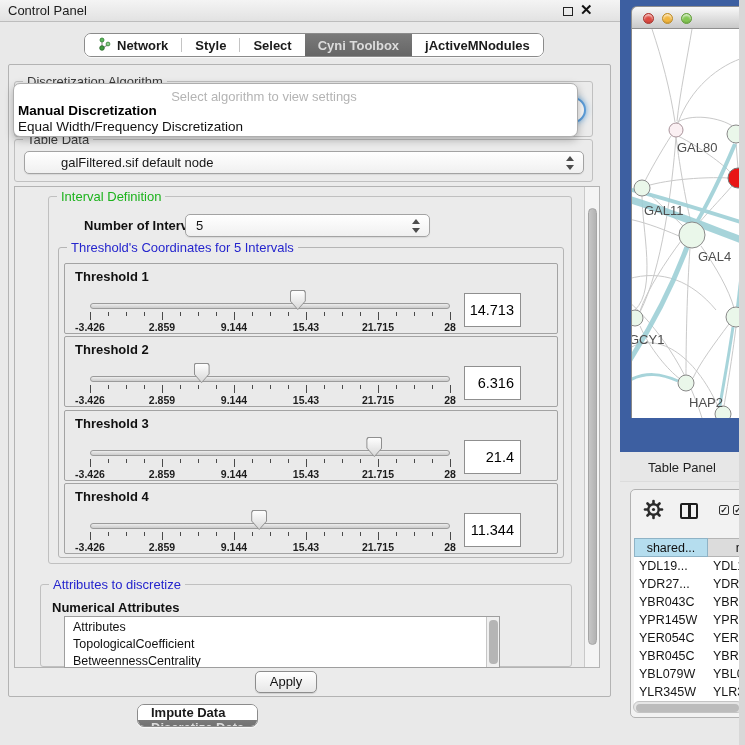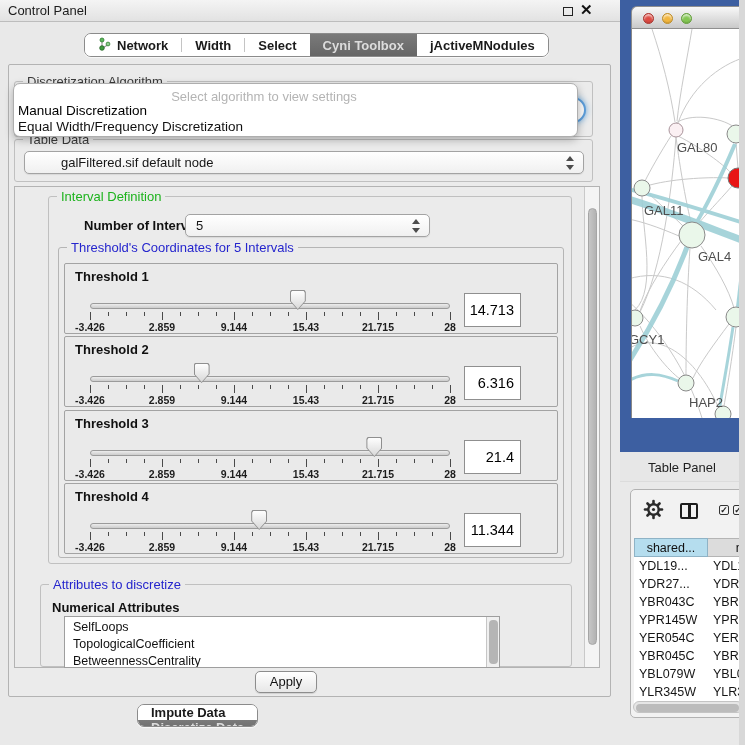--- a/index.html
+++ b/index.html
@@ -48,21 +48,21 @@
   #niCombo { left:185px; top:214px; width:245px; }
   .stepper { position:absolute; right:8px; top:4px; width:9px; height:14px; }
   .stepper i { position:absolute; left:0; width:0; height:0; border-left:4.5px solid transparent; border-right:4.5px solid transparent; }
   .stepper .up { top:0; border-bottom:5px solid #4c4c4c; }
   .stepper .dn { bottom:0; border-top:5px solid #4c4c4c; }
 
   
   #popup { position:absolute; left:13px; top:83px; width:565px; height:54px; background:#fff;
     border:1px solid #aeaeae; border-radius:7px; box-shadow:0 3px 8px rgba(0,0,0,.28); z-index:40; }
   .pop-prompt { position:absolute; left:0; top:5px; width:500px; text-align:center; font-size:13px; color:#b4b4b4; }
-  .pop-bold { position:absolute; left:4px; top:19px; font-size:13.5px; font-weight:400; color:#000; }
+  .pop-bold { position:absolute; left:4px; top:19px; font-size:13.5px; font-weight:700; color:#000; }
   .pop-item { position:absolute; left:4px; top:35px; font-size:13.5px; color:#111; }
 
   
   #scrollPanel { position:absolute; left:14px; top:186px; width:586px; height:482px;
     border:1px solid #b3b3b3; background:#ebebeb; overflow:hidden; }
   #vscroll { position:absolute; left:584px; top:187px; width:15px; height:480px;
     background:#f4f4f4; border-left:1px solid #c9c9c9; }
   #vscroll .thumb-v { position:absolute; left:2.5px; top:21px; width:9px; height:437px;
     background:linear-gradient(90deg,#c6c6c6,#b2b2b2); border:1px solid #a5a5a5; border-radius:5px; }
 
@@ -160,21 +160,21 @@
             <path d="M4 4.5v5 M5.5 10.5 L9.5 8" stroke="#9a9a9a" stroke-width="1.2" fill="none"></path>
             <circle cx="4" cy="3" r="2" fill="#5cb85c" stroke="#2f7d2f" stroke-width=".8"></circle>
             <circle cx="4" cy="11" r="2.3" fill="#3f9b3f" stroke="#226322" stroke-width=".8"></circle>
             <circle cx="10" cy="7" r="1.9" fill="#8fd08f" stroke="#2f7d2f" stroke-width=".8"></circle>
           </svg>
         </span>
         <span>Network</span>
       </div>
       <div class="seg-div"></div>
       <div class="seg">
-          <span>Width</span>
+          <span>Style</span>
         </div>
       <div class="seg-div"></div>
       <div class="seg">
           <span>Select</span>
         </div>
       <div class="seg selected">
           <span>Cyni Toolbox</span>
         </div>
       <div class="seg">
           <span>jActiveMNodules</span>
@@ -382,21 +382,21 @@
         </div>
       <div class="t-value">11.344</div>
     </div>
 
     <div class="group" id="grpAttr">
       <span class="legend blue">Attributes to discretize</span>
     </div>
     <span id="naLabel">Numerical Attributes</span>
     <div id="attrList">
       <div class="pad"></div>
-      <span class="attr-item">SelfLoops</span>
+      <span class="attr-item">Attributes</span>
       <span class="attr-item">TopologicalCoefficient</span>
       <span class="attr-item">BetweennessCentrality</span>
       <div id="attrScroll">
           <div class="thumb-v2"></div>
         </div>
     </div>
 
     <div id="applyBtn">Apply</div>
 
     <div class="segbar" id="btmseg">

